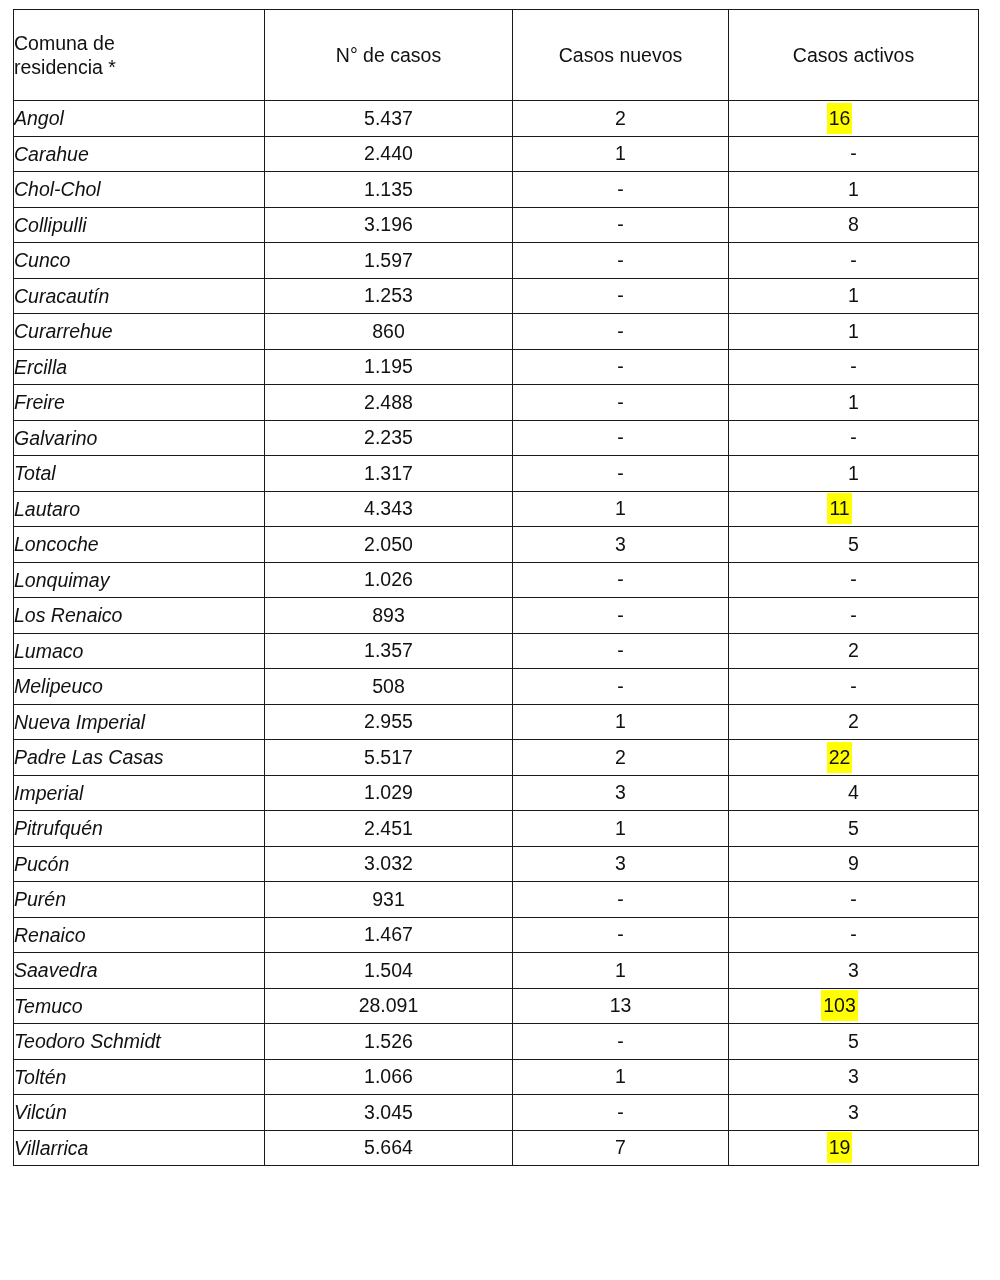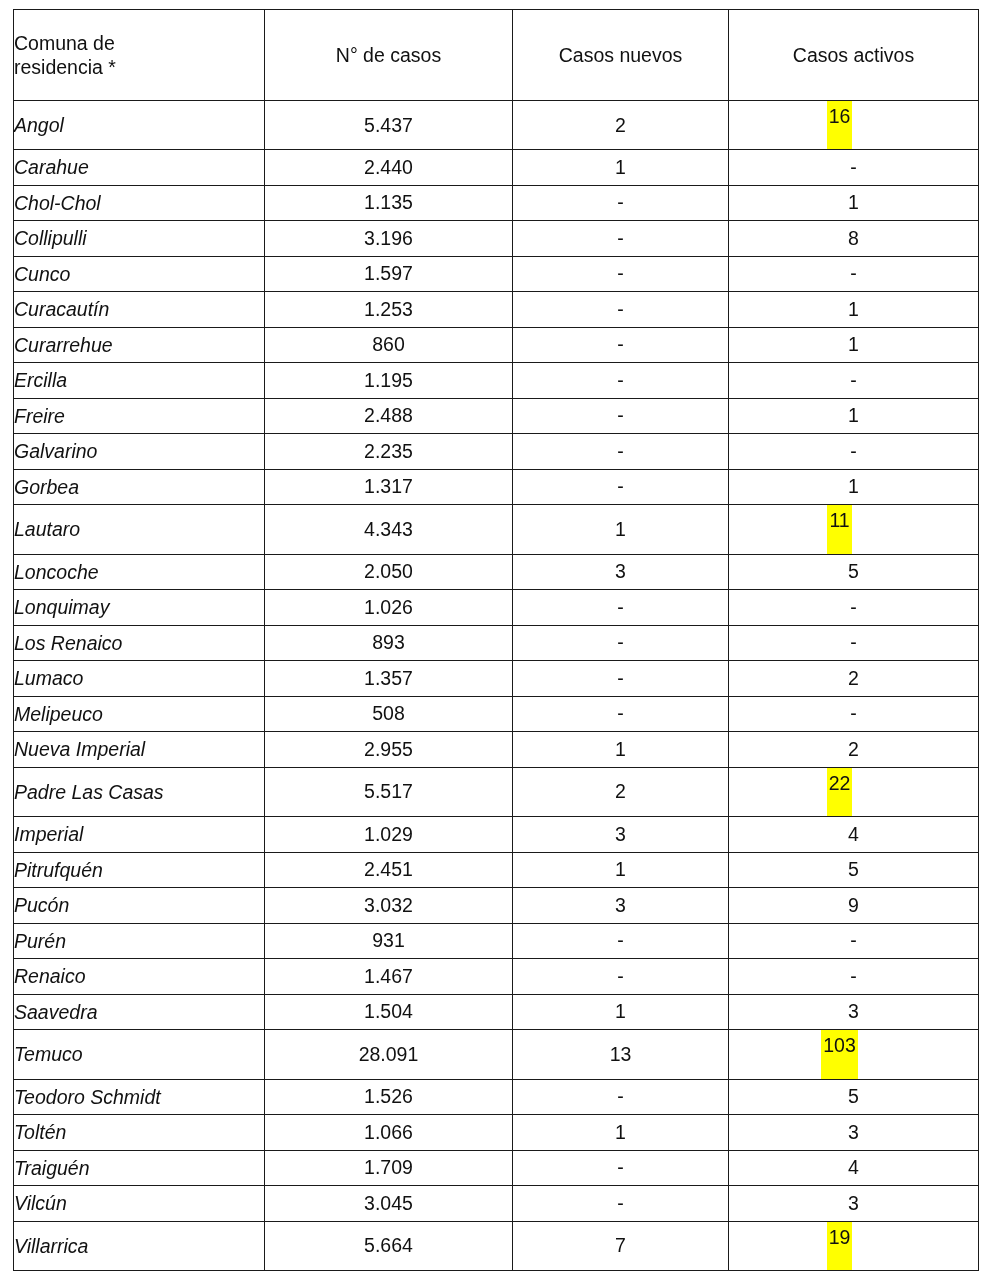--- a/index.html
+++ b/index.html
@@ -78,21 +78,21 @@
     padding: 0 6px;
   }
 
   
   .val {
     display: inline-block;
     padding: 1px 1px 2px 1px;
   }
   .val.hl {
     background: #FFFF00;
-    padding: 3px 2px 21px 2px;
+    padding: 3px 2px 4px 2px;
     position: relative;
     left: -14px;
   }
   .val.dash {
     letter-spacing: 0;
   }
 
   
   tr.total-row td {
     font-weight: bold;
@@ -178,21 +178,21 @@
           <td class="num"><span class="val dash">-</span></td>
           <td class="num"><span class="val">1</span></td>
         </tr>
         <tr>
           <td class="comuna">Galvarino</td>
           <td class="num"><span class="val">2.235</span></td>
           <td class="num"><span class="val dash">-</span></td>
           <td class="num"><span class="val dash">-</span></td>
         </tr>
         <tr>
-          <td class="comuna">Gorbea</td>
+          <td class="comuna">Total</td>
           <td class="num"><span class="val">1.317</span></td>
           <td class="num"><span class="val dash">-</span></td>
           <td class="num"><span class="val">1</span></td>
         </tr>
         <tr>
           <td class="comuna">Lautaro</td>
           <td class="num"><span class="val">4.343</span></td>
           <td class="num"><span class="val">1</span></td>
           <td class="num"><span class="val hl">11</span></td>
         </tr>
@@ -286,26 +286,20 @@
           <td class="num"><span class="val dash">-</span></td>
           <td class="num"><span class="val">5</span></td>
         </tr>
         <tr>
           <td class="comuna">Toltén</td>
           <td class="num"><span class="val">1.066</span></td>
           <td class="num"><span class="val">1</span></td>
           <td class="num"><span class="val">3</span></td>
         </tr>
         <tr>
-          <td class="comuna">Traiguén</td>
-          <td class="num"><span class="val">1.709</span></td>
-          <td class="num"><span class="val dash">-</span></td>
-          <td class="num"><span class="val">4</span></td>
-        </tr>
-        <tr>
           <td class="comuna">Vilcún</td>
           <td class="num"><span class="val">3.045</span></td>
           <td class="num"><span class="val dash">-</span></td>
           <td class="num"><span class="val">3</span></td>
         </tr>
         <tr>
           <td class="comuna">Villarrica</td>
           <td class="num"><span class="val">5.664</span></td>
           <td class="num"><span class="val">7</span></td>
           <td class="num"><span class="val hl">19</span></td>

